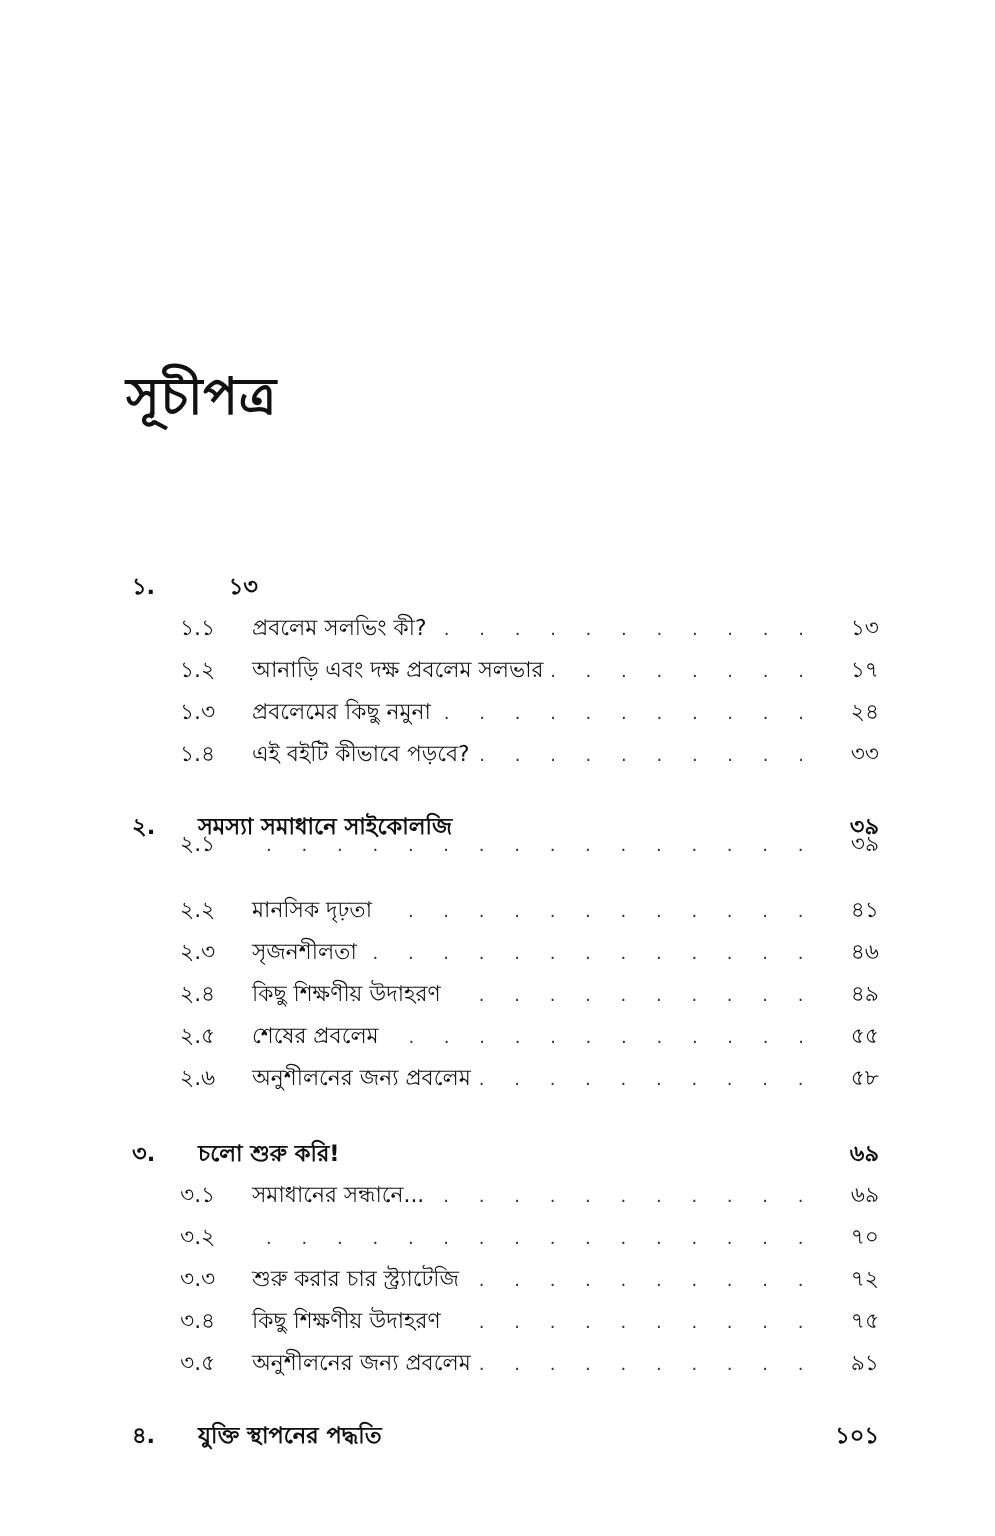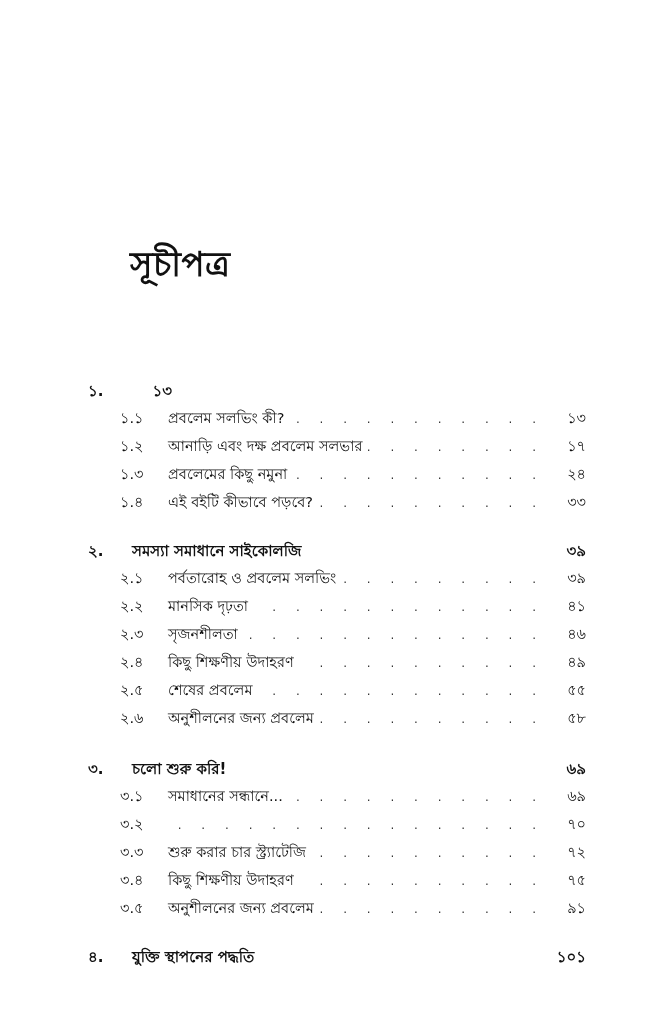--- a/index.html
+++ b/index.html
@@ -5,21 +5,20 @@
   html, body { margin: 0; padding: 0; background: #ffffff; }
   body {
     width: 663px; height: 1024px; position: relative; overflow: hidden;
     font-family: "DejaVu Sans", "Liberation Sans", sans-serif;
     color: #111111;
   }
   .page-title {
     position: absolute; left: 84px; top: 238px;
     font-size: 34px; font-weight: bold; letter-spacing: 0.5px;
     font-family: "DejaVu Sans", sans-serif;
-    margin-left: 46px;
   }
   .toc { position: absolute; left: 0; top: 0; width: 663px; }
   .chapter {
     position: absolute; left: 88px; width: 498px; height: 26px;
     font-weight: bold; font-size: 15px; display: flex; align-items: center;
   }
   .chapter .num { width: 44px; }
   .chapter .title { flex: 1; }
   .chapter .page { text-align: right; min-width: 40px; }
   .section {
@@ -69,23 +68,22 @@
     <span class="title">এই বইটি কীভাবে পড়বে?</span>
     <span class="leader">. . . . . . . . . . . . . . . . . . . . . . . . . . . . . . . . .</span>
     <span class="page">৩৩</span>
   </div>
 
   <div class="chapter" style="top:538px">
     <span class="num">২.</span>
     <span class="title">সমস্যা সমাধানে সাইকোলজি</span>
     <span class="page">৩৯</span>
   </div>
-  <div class="section" style="top:566px">
+  <div class="section" style="top:550px">
     <span class="num">২.১</span>
-    <span class="title">পর্বতারোহ ও প্রবলেম সলভিং</span>
     <span class="leader">. . . . . . . . . . . . . . . . . . . . . . . . . . . . . . . . .</span>
     <span class="page">৩৯</span>
   </div>
   <div class="section" style="top:594px">
     <span class="num">২.২</span>
     <span class="title">মানসিক দৃঢ়তা</span>
     <span class="leader">. . . . . . . . . . . . . . . . . . . . . . . . . . . . . . . . .</span>
     <span class="page">৪১</span>
   </div>
   <div class="section" style="top:622px">

